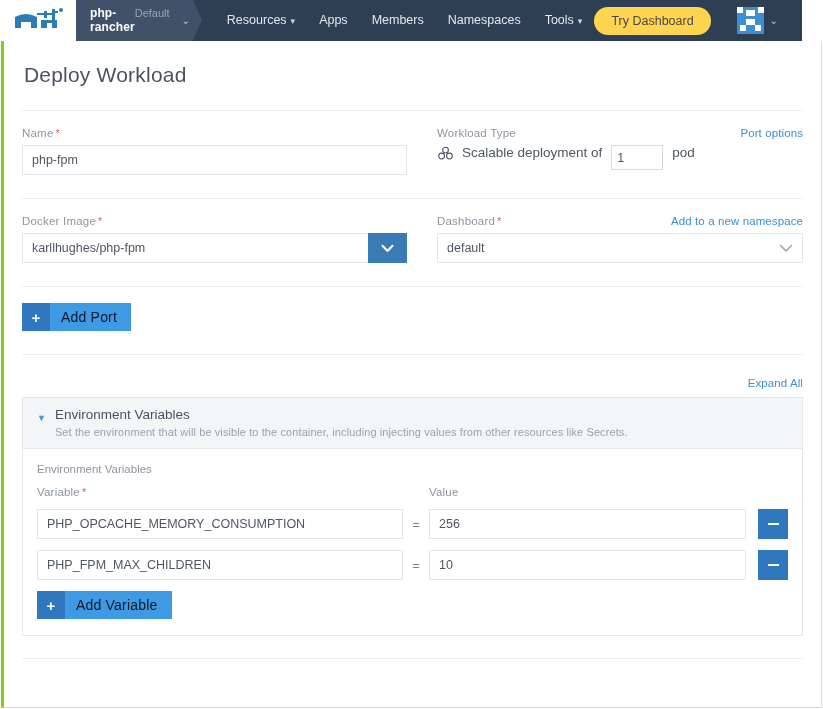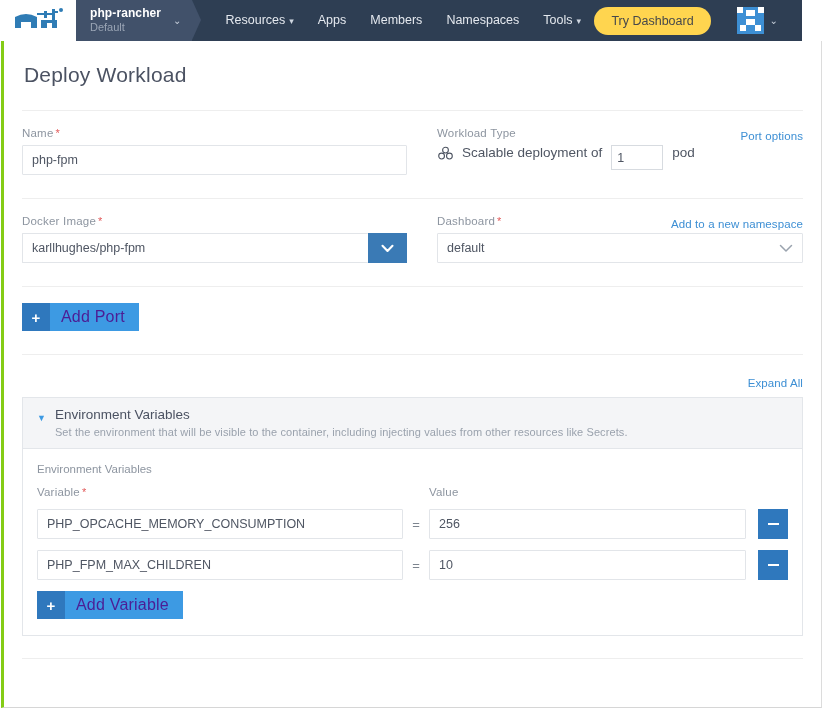--- a/index.html
+++ b/index.html
@@ -49,21 +49,21 @@
   }
   .project-switcher::after {
     content: "";
     position: absolute;
     right: -9px; top: 0;
     width: 0; height: 0;
     border-top: 20.5px solid transparent;
     border-bottom: 20.5px solid transparent;
     border-left: 9px solid #41516a;
   }
-  .ps-text { display: flex; flex-direction: column; line-height: 1.15; }
+  .ps-text { display: flex; flex-direction: row; line-height: 1.15; }
   .ps-name { color: #ffffff; font-size: 12px; font-weight: bold; letter-spacing: .1px; }
   .ps-sub  { color: #9aa5b5; font-size: 11px; }
   .ps-caret { color: #c7cfdb; font-size: 10px; margin-left: 12px; }
 
   .nav-links {
     display: flex;
     align-items: center;
     margin-left: 22px;
     gap: 0px;
   }
@@ -153,21 +153,21 @@
     font-size: 11.5px;
     color: #8d95a0;
     margin-bottom: 6px;
     letter-spacing: .2px;
     display: block;
   }
   .req { color: #e25a5a; font-size: 11px; margin-left: 2px; }
 
   .label-row {
     display: flex;
-    align-items: center;
+    align-items: flex-start;
     justify-content: space-between;
     gap: 33px;
   }
   .link {
     color: #3d8fd4;
     font-size: 11.5px;
     cursor: pointer;
     letter-spacing: .1px;
     text-decoration: none;
   }
@@ -248,22 +248,22 @@
     color: #ffffff;
     width: 28px;
     display: flex;
     align-items: center;
     justify-content: center;
     font-size: 15px;
     font-weight: bold;
   }
   .btn-add .blabel {
     background: #3d9ae3;
-    color: #4c1d95;
-    font-size: 16px;
+    color: #0f172a;
+    font-size: 14px;
     padding: 0 14px 0 11px;
     display: flex;
     align-items: center;
     letter-spacing: .2px;
   }
 
   
   .expand-all-row {
     display: flex;
     justify-content: flex-end;

